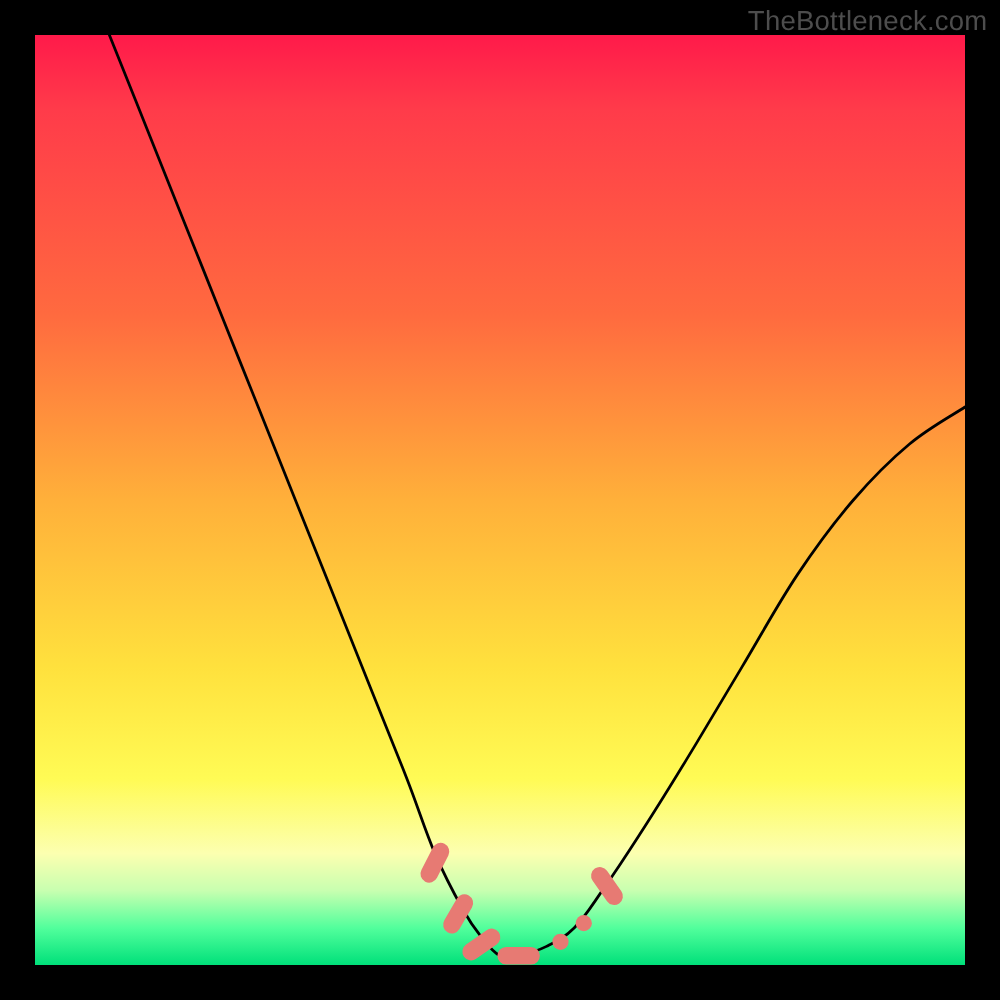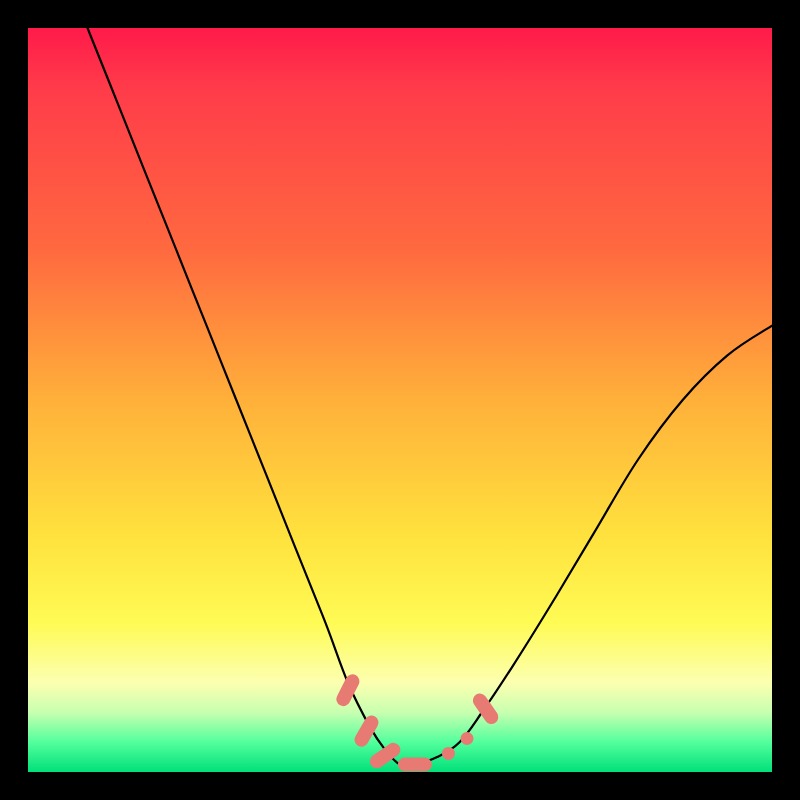--- a/index.html
+++ b/index.html
@@ -65,20 +65,21 @@
   }
   .marker {
     fill: #e77a73;
     stroke: none;
   }
 </style>
 </head>
 <body>
 
 <div class="frame">
+  <div class="watermark">TheBottleneck.com</div>
 
   <div class="plot">
     <svg class="curve" viewBox="0 0 744 744">
       <path id="bottleneck-curve" class="curve-path" d="M 59.5 0.0 C 64.9 13.4, 78.6 47.6, 89.3 74.4 C 100.0 101.2, 108.3 122.0, 119.0 148.8 C 129.8 175.6, 138.1 196.4, 148.8 223.2 C 159.5 250.0, 167.8 270.8, 178.6 297.6 C 189.3 324.4, 197.6 345.2, 208.3 372.0 C 219.0 398.8, 227.4 419.6, 238.1 446.4 C 248.8 473.2, 257.1 494.0, 267.8 520.8 C 278.6 547.6, 288.2 571.1, 297.6 595.2 C 307.0 619.3, 311.9 636.0, 319.9 654.7 C 328.0 673.5, 335.5 687.3, 342.2 699.4 C 348.9 711.4, 351.8 715.0, 357.1 721.7 C 362.5 728.4, 366.6 733.9, 372.0 736.6 C 377.4 739.2, 380.2 737.9, 386.9 736.6 C 393.6 735.2, 401.2 733.1, 409.2 729.1 C 417.2 725.1, 423.5 722.3, 431.5 714.2 C 439.6 706.2, 444.5 697.9, 453.8 684.5 C 463.2 671.1, 471.5 658.6, 483.6 639.8 C 495.7 621.1, 506.1 604.4, 520.8 580.3 C 535.5 556.2, 549.4 532.7, 565.4 505.9 C 581.5 479.1, 594.0 455.6, 610.1 431.5 C 626.2 407.4, 638.6 390.7, 654.7 372.0 C 670.8 353.3, 683.3 340.8, 699.4 327.4 C 715.4 314.0, 736.0 303.0, 744.0 297.6"></path>
       <g id="marker-layer">
           <rect class="marker" x="-17.0" y="-7.0" width="34" height="14" rx="7" transform="translate(319.9,662.2) rotate(-63)"></rect>
           <rect class="marker" x="-17.0" y="-7.0" width="34" height="14" rx="7" transform="translate(338.5,703.1) rotate(-60)"></rect>
           <rect class="marker" x="-17.0" y="-7.0" width="34" height="14" rx="7" transform="translate(357.1,727.6) rotate(-35)"></rect>
           <rect class="marker" x="-17.0" y="-7.0" width="34" height="14" rx="7" transform="translate(386.9,736.6) rotate(0)"></rect>
           <circle class="marker" cx="420.4" cy="725.4" r="6.5"></circle>

